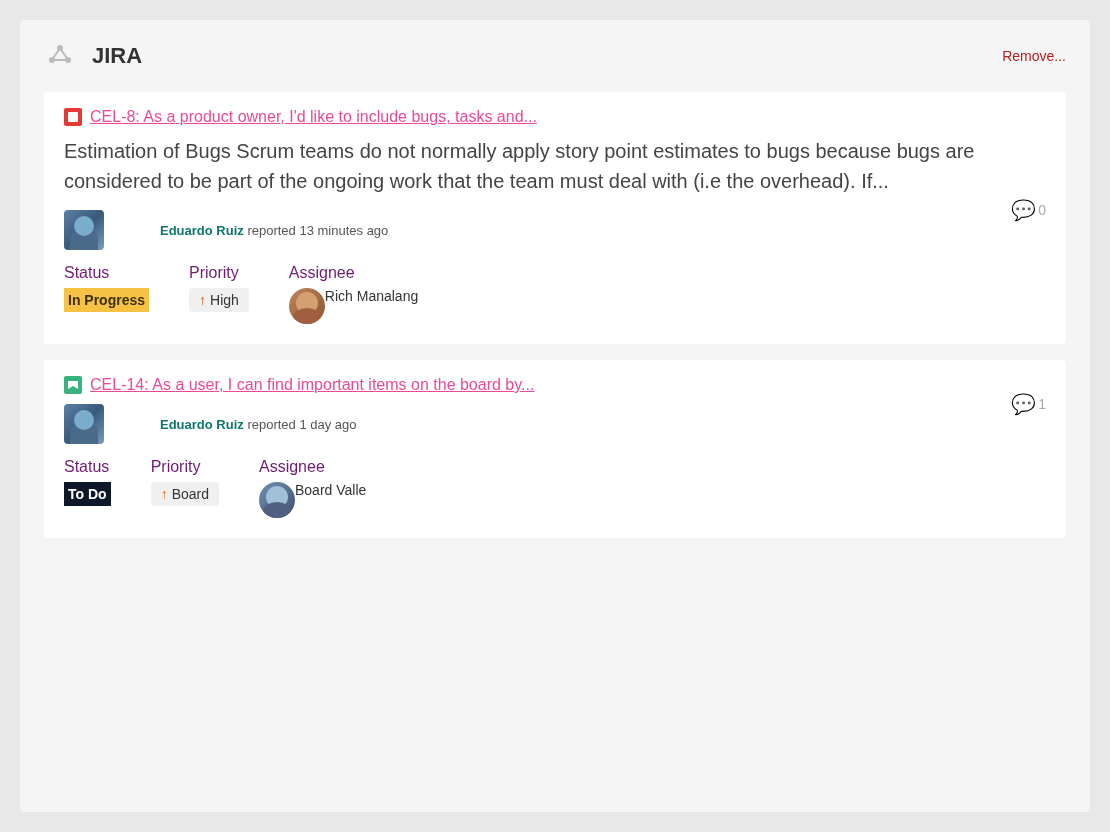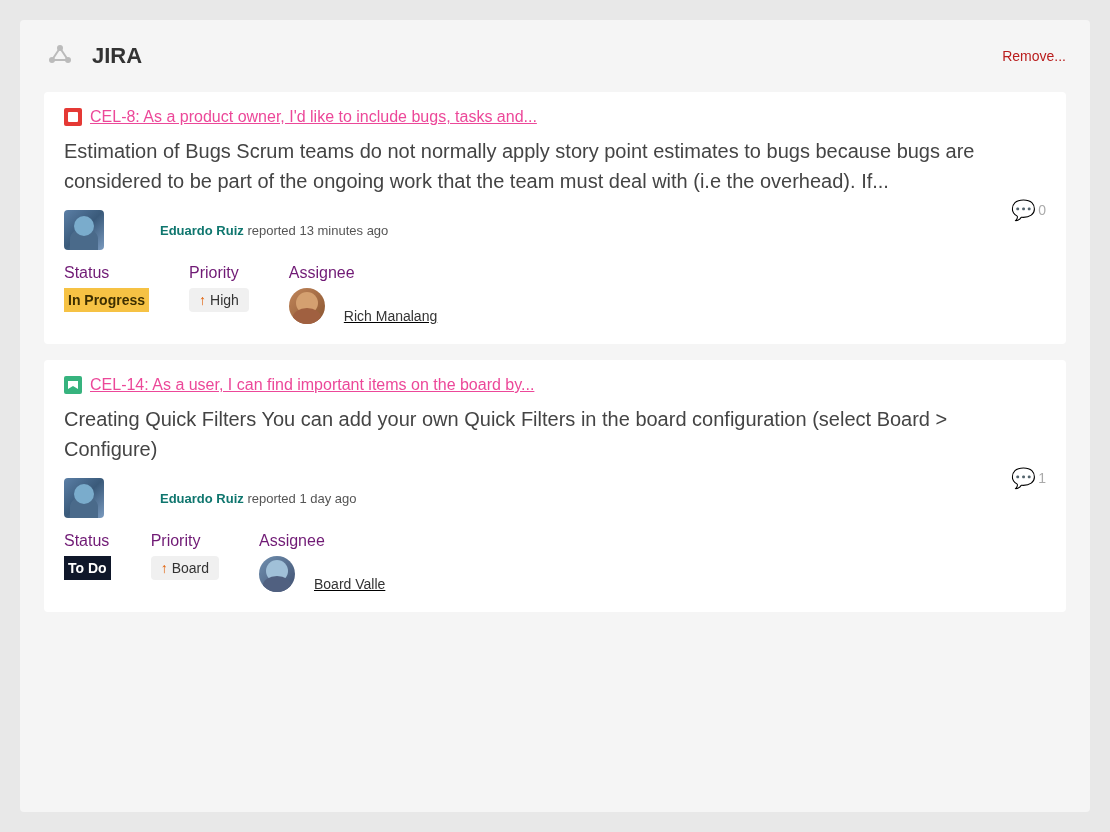--- a/index.html
+++ b/index.html
@@ -217,23 +217,22 @@
     }
 
     .priority-arrow {
       color: #e05c00;
       font-size: 14px;
       font-weight: bold;
     }
 
     .assignee-row {
       display: flex;
-      align-items: flex-end;
-      gap: 19px;
-      text-decoration: underline;
+      align-items: flex-start;
+      gap: 0;
     }
 
     .assignee-avatar {
       width: 36px;
       height: 36px;
       border-radius: 50%;
       background: #8a7060;
     }
 
     .assignee-avatar-1 {
@@ -358,21 +357,20 @@
 
   <div class="issue-item" id="issue-2">
     <div class="issue-title-row">
       <span class="issue-type-icon story">
         <svg width="14" height="14" viewBox="0 0 14 14" fill="none">
           <path d="M2 3 L12 3 L12 11 L7 8 L2 11 Z" fill="white"></path>
         </svg>
       </span>
       <a class="issue-link">CEL-14: As a user, I can find important items on the board by...</a>
     </div>
-    <p class="issue-description">Creating Quick Filters You can add your own Quick Filters in the board configuration (select Board &gt; Configure)</p>
 
     <div class="reporter-section">
       <div class="reporter-row">
         <div class="avatar avatar-1"></div>
         <span class="reporter-text">
           <span class="reporter-name">Eduardo Ruiz</span>
           <span>reported 1 day ago</span>
         </span>
         <div class="comment-badge" style="position:absolute; right:0; top:0;">
           <span class="comment-icon">💬</span>

